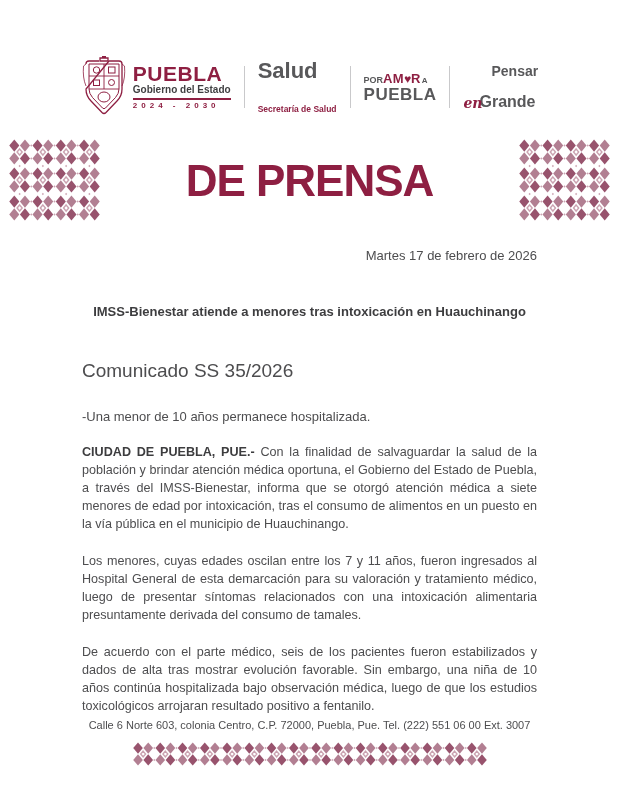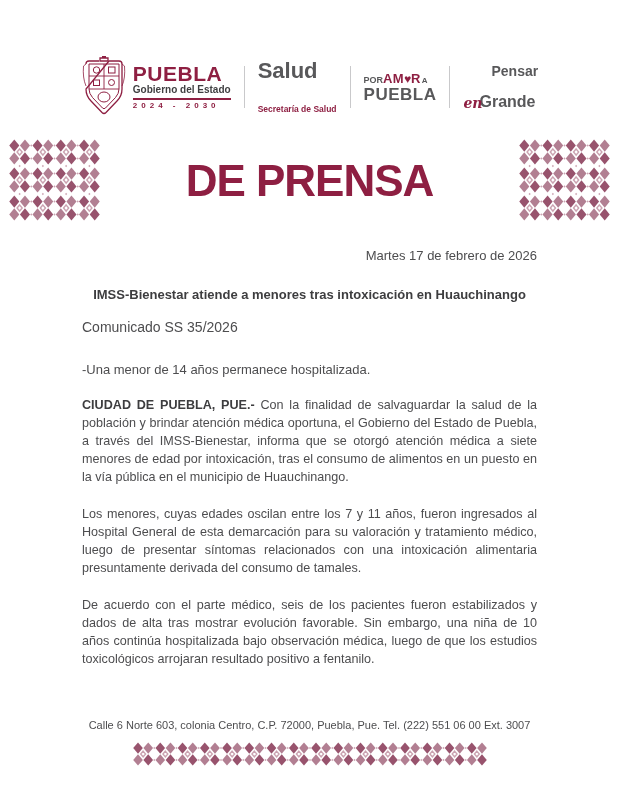--- a/index.html
+++ b/index.html
@@ -58,22 +58,22 @@
   .doc-title{
     flex:1 1 auto; text-align:center;
     color:var(--maroon,#8e1f42);
     font-size:44px; font-weight:bold; letter-spacing:-1px; line-height:41px;
   }
   .doc-title span{ display:block; }
 
   
   .content{ padding:0 82px; flex:0 0 auto; }
   .date{ margin-top:26px; text-align:right; font-size:13px; }
-  .headline{ margin-top:24px; text-align:center; font-size:13px; font-weight:bold; color:#3d3d3f; }
-  .release-no{ margin-top:17px; font-size:14px; }
+  .headline{ margin-top:41px; text-align:center; font-size:13px; font-weight:bold; color:#3d3d3f; }
+  .release-no{ margin-top:41px; font-size:19px; }
   .subnote{ margin-top:27px; font-size:13px; }
   .body-par{
     margin-top:19px; font-size:12.6px; line-height:18px;
     text-align:justify; text-justify:inter-word;
   }
   .body-par b{ color:#3d3d3f; }
 
   
   .page-footer{ margin-top:auto; text-align:center; flex:0 0 auto; }
   .addr{ font-size:11px; line-height:15px; padding:0 60px; }
@@ -315,21 +315,21 @@
         <path d="M72 53.4 L73.1 54.5 L72 55.6 L70.9 54.5 Z" fill="#CBA3B1"></path>
         <path d="M72 64.4 L73.1 65.5 L72 66.6 L70.9 65.5 Z" fill="#CBA3B1"></path>
         <path d="M84 46.9 L85.1 48 L84 49.1 L82.9 48 Z" fill="#CBA3B1"></path>
       </svg>
   </section>
 
   <div class="content">
     <p class="date">Martes 17 de febrero de 2026</p>
     <p class="headline">IMSS-Bienestar atiende a menores tras intoxicación en Huauchinango</p>
     <p class="release-no">Comunicado SS 35/2026</p>
-    <p class="subnote">-Una menor de 14 años permanece hospitalizada.</p>
+    <p class="subnote">-Una menor de 10 años permanece hospitalizada.</p>
     <p class="body-par"><b>CIUDAD DE PUEBLA, PUE.-</b><span> Con la finalidad de salvaguardar la salud de la población y brindar atención médica oportuna, el Gobierno del Estado de Puebla, a través del IMSS-Bienestar, informa que se otorgó atención médica a siete menores de edad por intoxicación, tras el consumo de alimentos en un puesto en la vía pública en el municipio de Huauchinango.</span></p>
     <p class="body-par">Los menores, cuyas edades oscilan entre los 7 y 11 años, fueron ingresados al Hospital General de esta demarcación para su valoración y tratamiento médico, luego de presentar síntomas relacionados con una intoxicación alimentaria presuntamente derivada del consumo de tamales.</p>
     <p class="body-par">De acuerdo con el parte médico, seis de los pacientes fueron estabilizados y dados de alta tras mostrar evolución favorable. Sin embargo, una niña de 10 años continúa hospitalizada bajo observación médica, luego de que los estudios toxicológicos arrojaran resultado positivo a fentanilo.</p>
   </div>
 
   <footer class="page-footer">
     <p class="addr">Calle 6 Norte 603, colonia Centro, C.P. 72000, Puebla, Pue. Tel. (222) 551 06 00 Ext. 3007</p>
     <svg class="pattern-bottom" viewBox="0 0 384 24" preserveAspectRatio="none">
         <path d="M6.5 1.2999999999999998 L11.7 6.5 L6.5 11.7 L1.2999999999999998 6.5 Z" fill="#98536D"></path>
         <path d="M17.5 1.2999999999999998 L22.7 6.5 L17.5 11.7 L12.3 6.5 Z" fill="#B27F92"></path>

